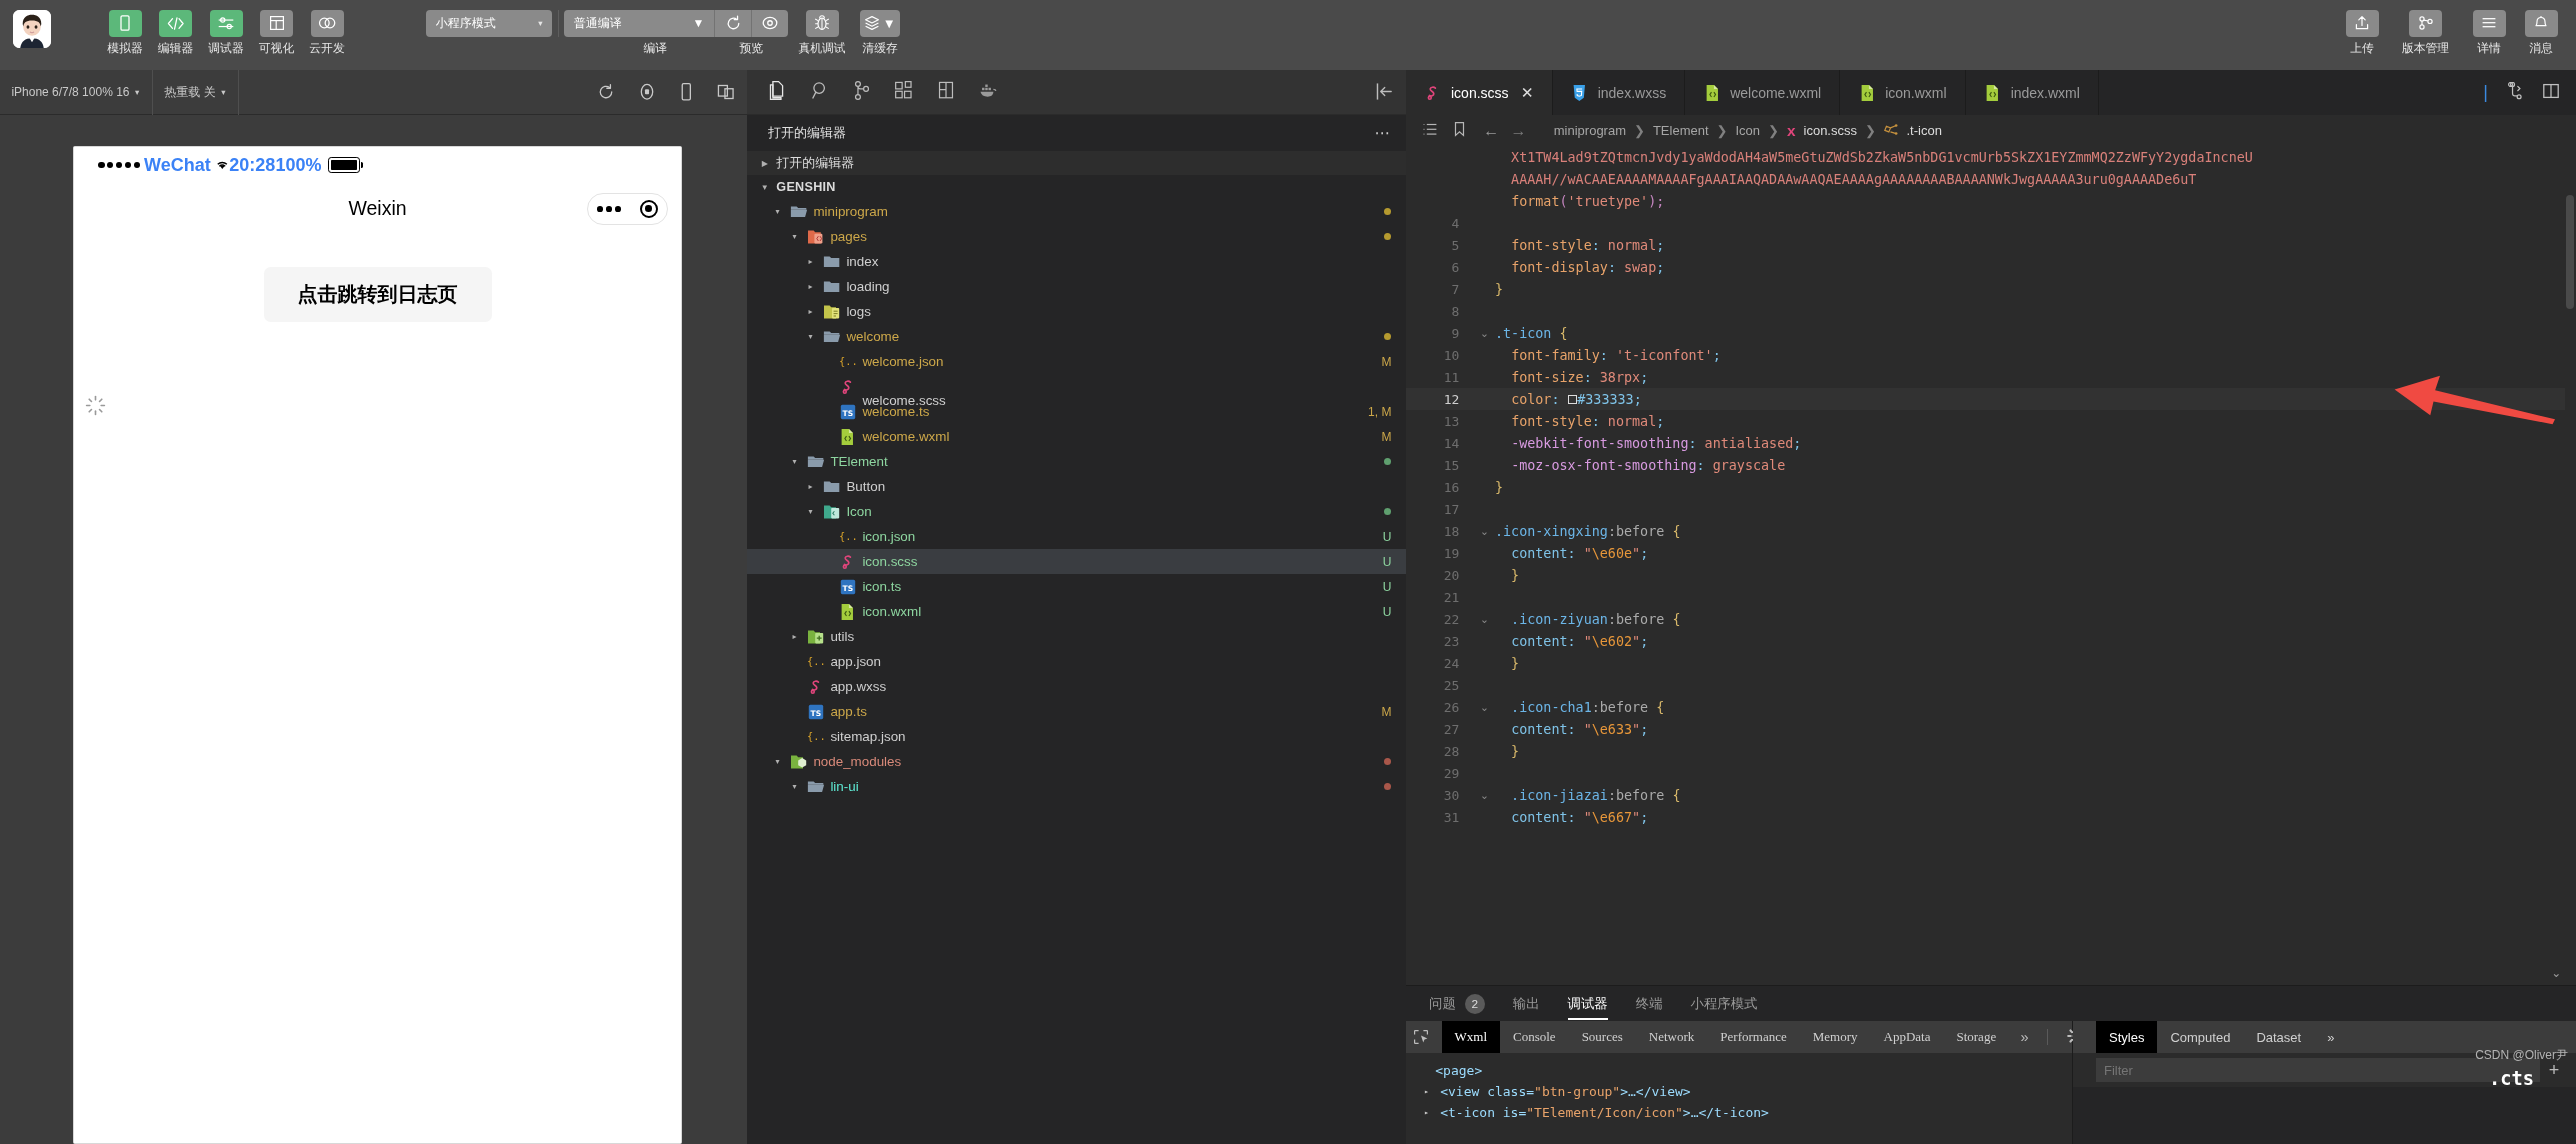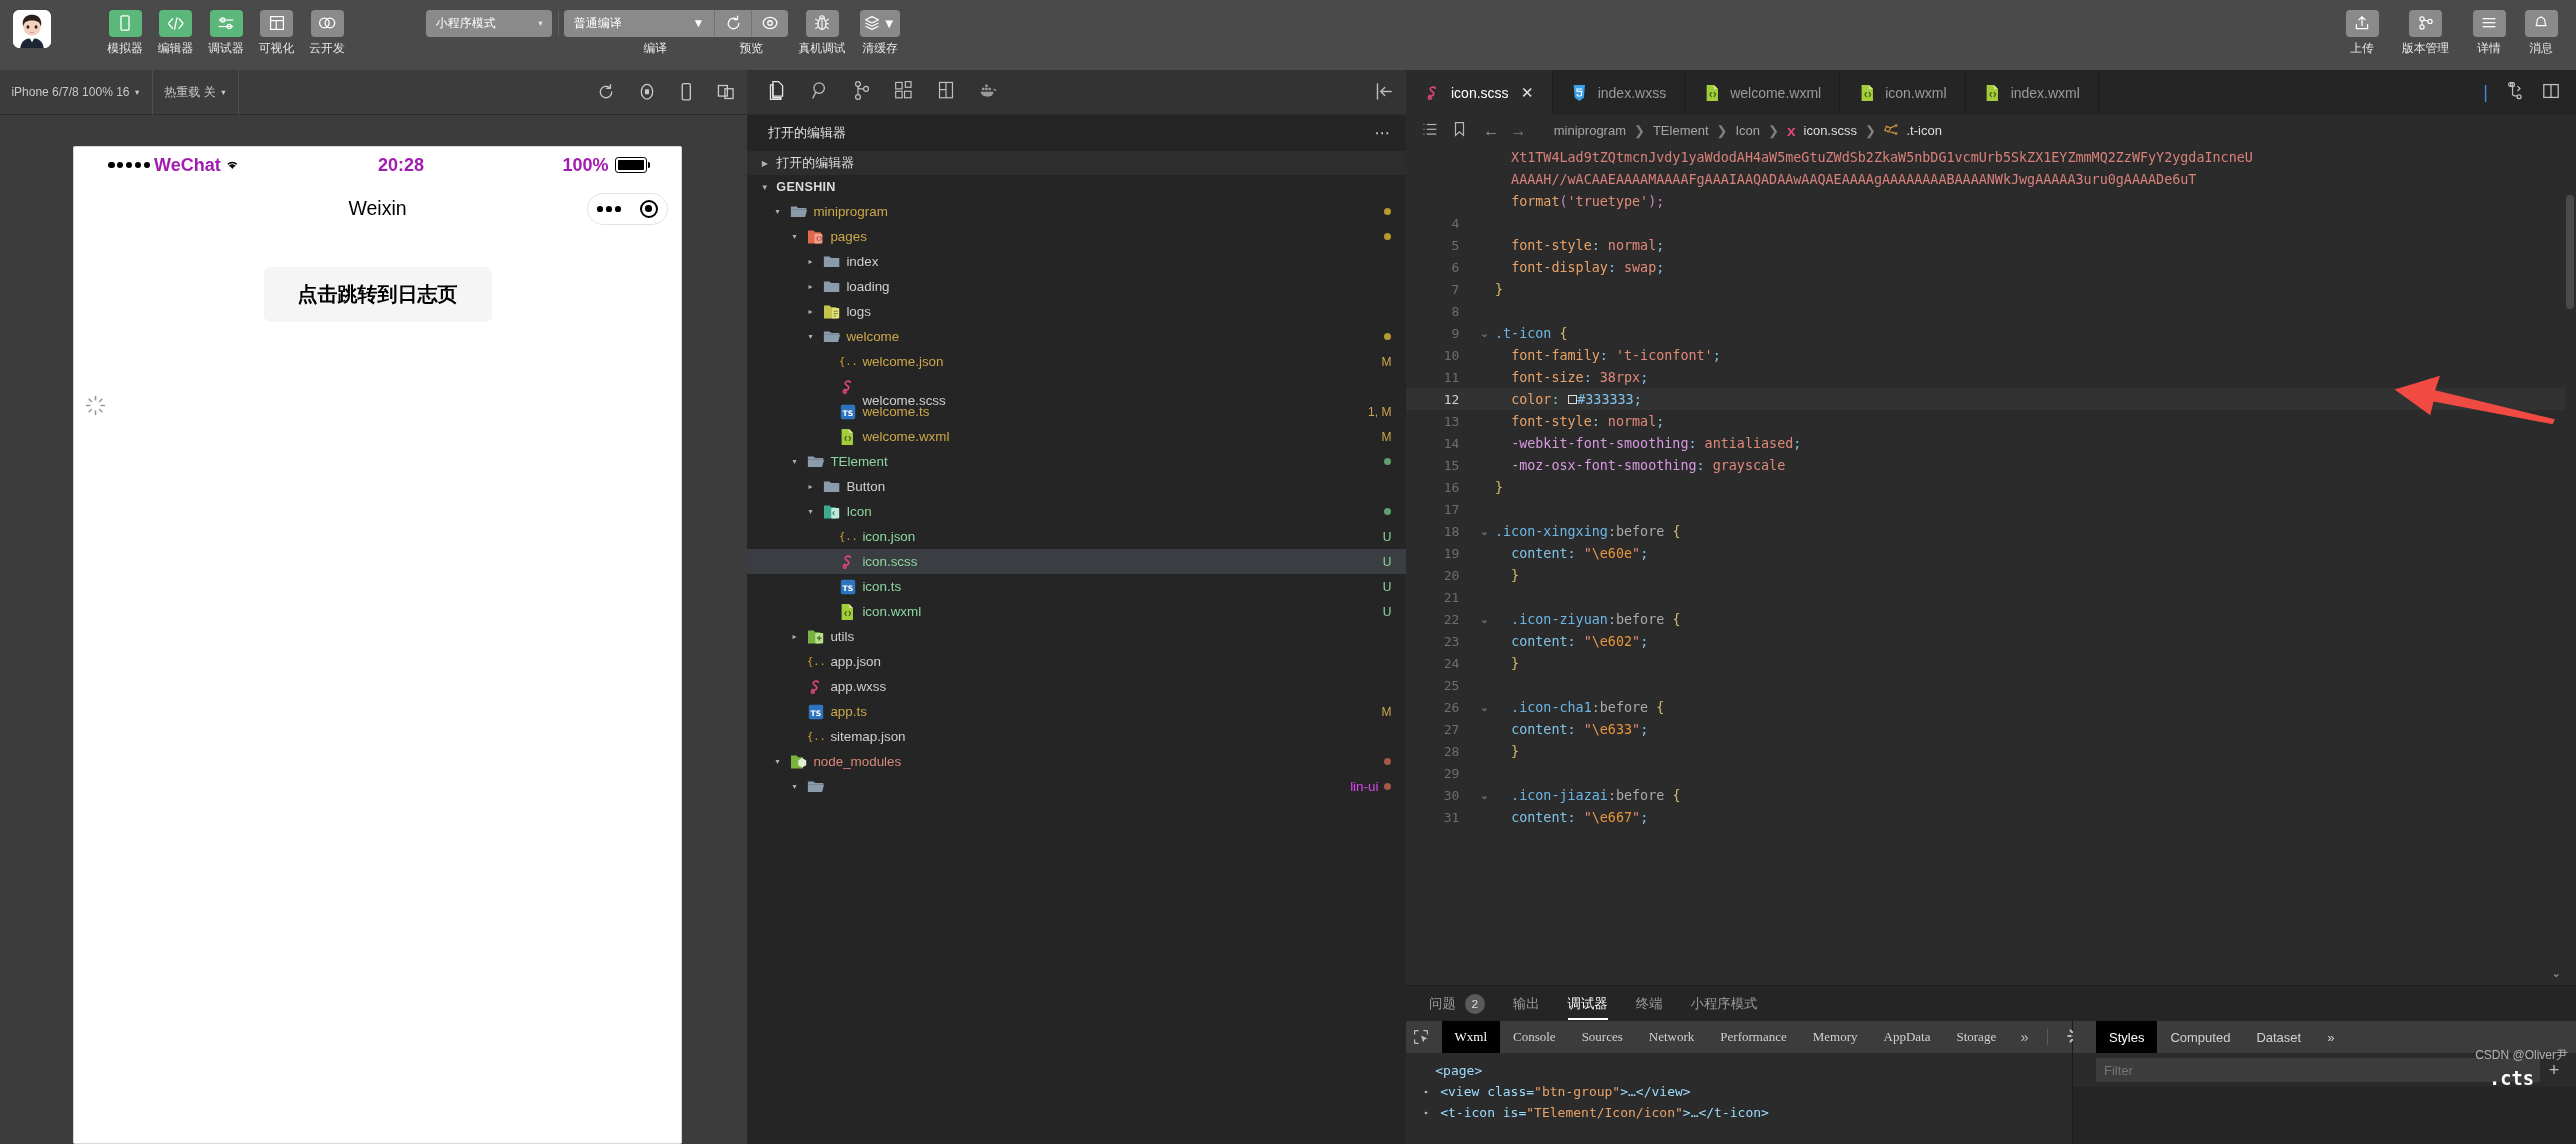--- a/index.html
+++ b/index.html
@@ -73,22 +73,22 @@
   }
   .sim-bar .cell { display: flex; align-items: center; height: 45px; padding: 0 11.4px; gap: 4px; white-space: nowrap; }
   .sim-bar .vdiv { width: 0.8px; height: 45px; background: #4f4f4f; }
   .sim-bar .spacer { flex: 1; }
   .sim-stage { flex: 1; background: #3c3c3c; padding: 31px 0 0 73px; }
   .phone {
     width: 609px; height: 100%; background: #fff; border-radius: 1.6px;
     border: 0.8px solid #d8d8d8; display: flex; flex-direction: column; overflow: hidden;
   }
   .phone-status {
-    height: 36px; display: flex; align-items: center; padding: 0 34px;
-    font-size: 18px; color: #a21caf; font-weight: bold; justify-content: space-between;
+    height: 36px; display: flex; align-items: center; padding: 0 24px;
+    font-size: 18px; color: #3b82f6; font-weight: bold; 
   }
   .ps-left { display: flex; align-items: center; gap: 4px; }
   .dots5 { display: flex; gap: 2.4px; }
   .dots5 i { width: 6.5px; height: 6.5px; background: #000; border-radius: 50%; display: block; }
   .ps-right { display: flex; align-items: center; gap: 6.5px; }
   .battery {
     width: 32px; height: 15.4px; border: 1.6px solid #000; border-radius: 3.2px;
     position: relative; display: flex; align-items: center; padding: 1.6px;
   }
   .battery::after { content:""; position:absolute; right:-4px; top:4px; width:2.4px; height:5.7px; background:#000; border-radius:0 1.6px 1.6px 0; }
@@ -831,21 +831,21 @@
             <span class="dot" style="background: rgb(169, 87, 74);"></span>
           </div>
           <div class="trow" style="padding-left: 41px;">
             <span class="tw">▾</span>
             <span class="fic">
               <svg width="18" height="14.6" viewBox="0 0 22 18">
                 <path d="M1 3h7l2 2h10v2H1z" fill="#8a9bab"></path>
                 <path d="M1 7h20l-2.5 9H1z" fill="#8a9bab"></path>
               </svg>
             </span>
-            <span class="tname" style="color: #d946ef; text-align: right;">lin-ui</span>
+            <span class="tname" style="color: #5eead4;">lin-ui</span>
             <span class="dot" style="background: rgb(169, 87, 74);"></span>
           </div>
         </div>
     </div>
 
     <div class="editor">
       <div class="tabs" id="tabs">
           <div class="tab active">
             <span class="fic">
               <svg width="16" height="18" viewBox="0 0 20 22">

